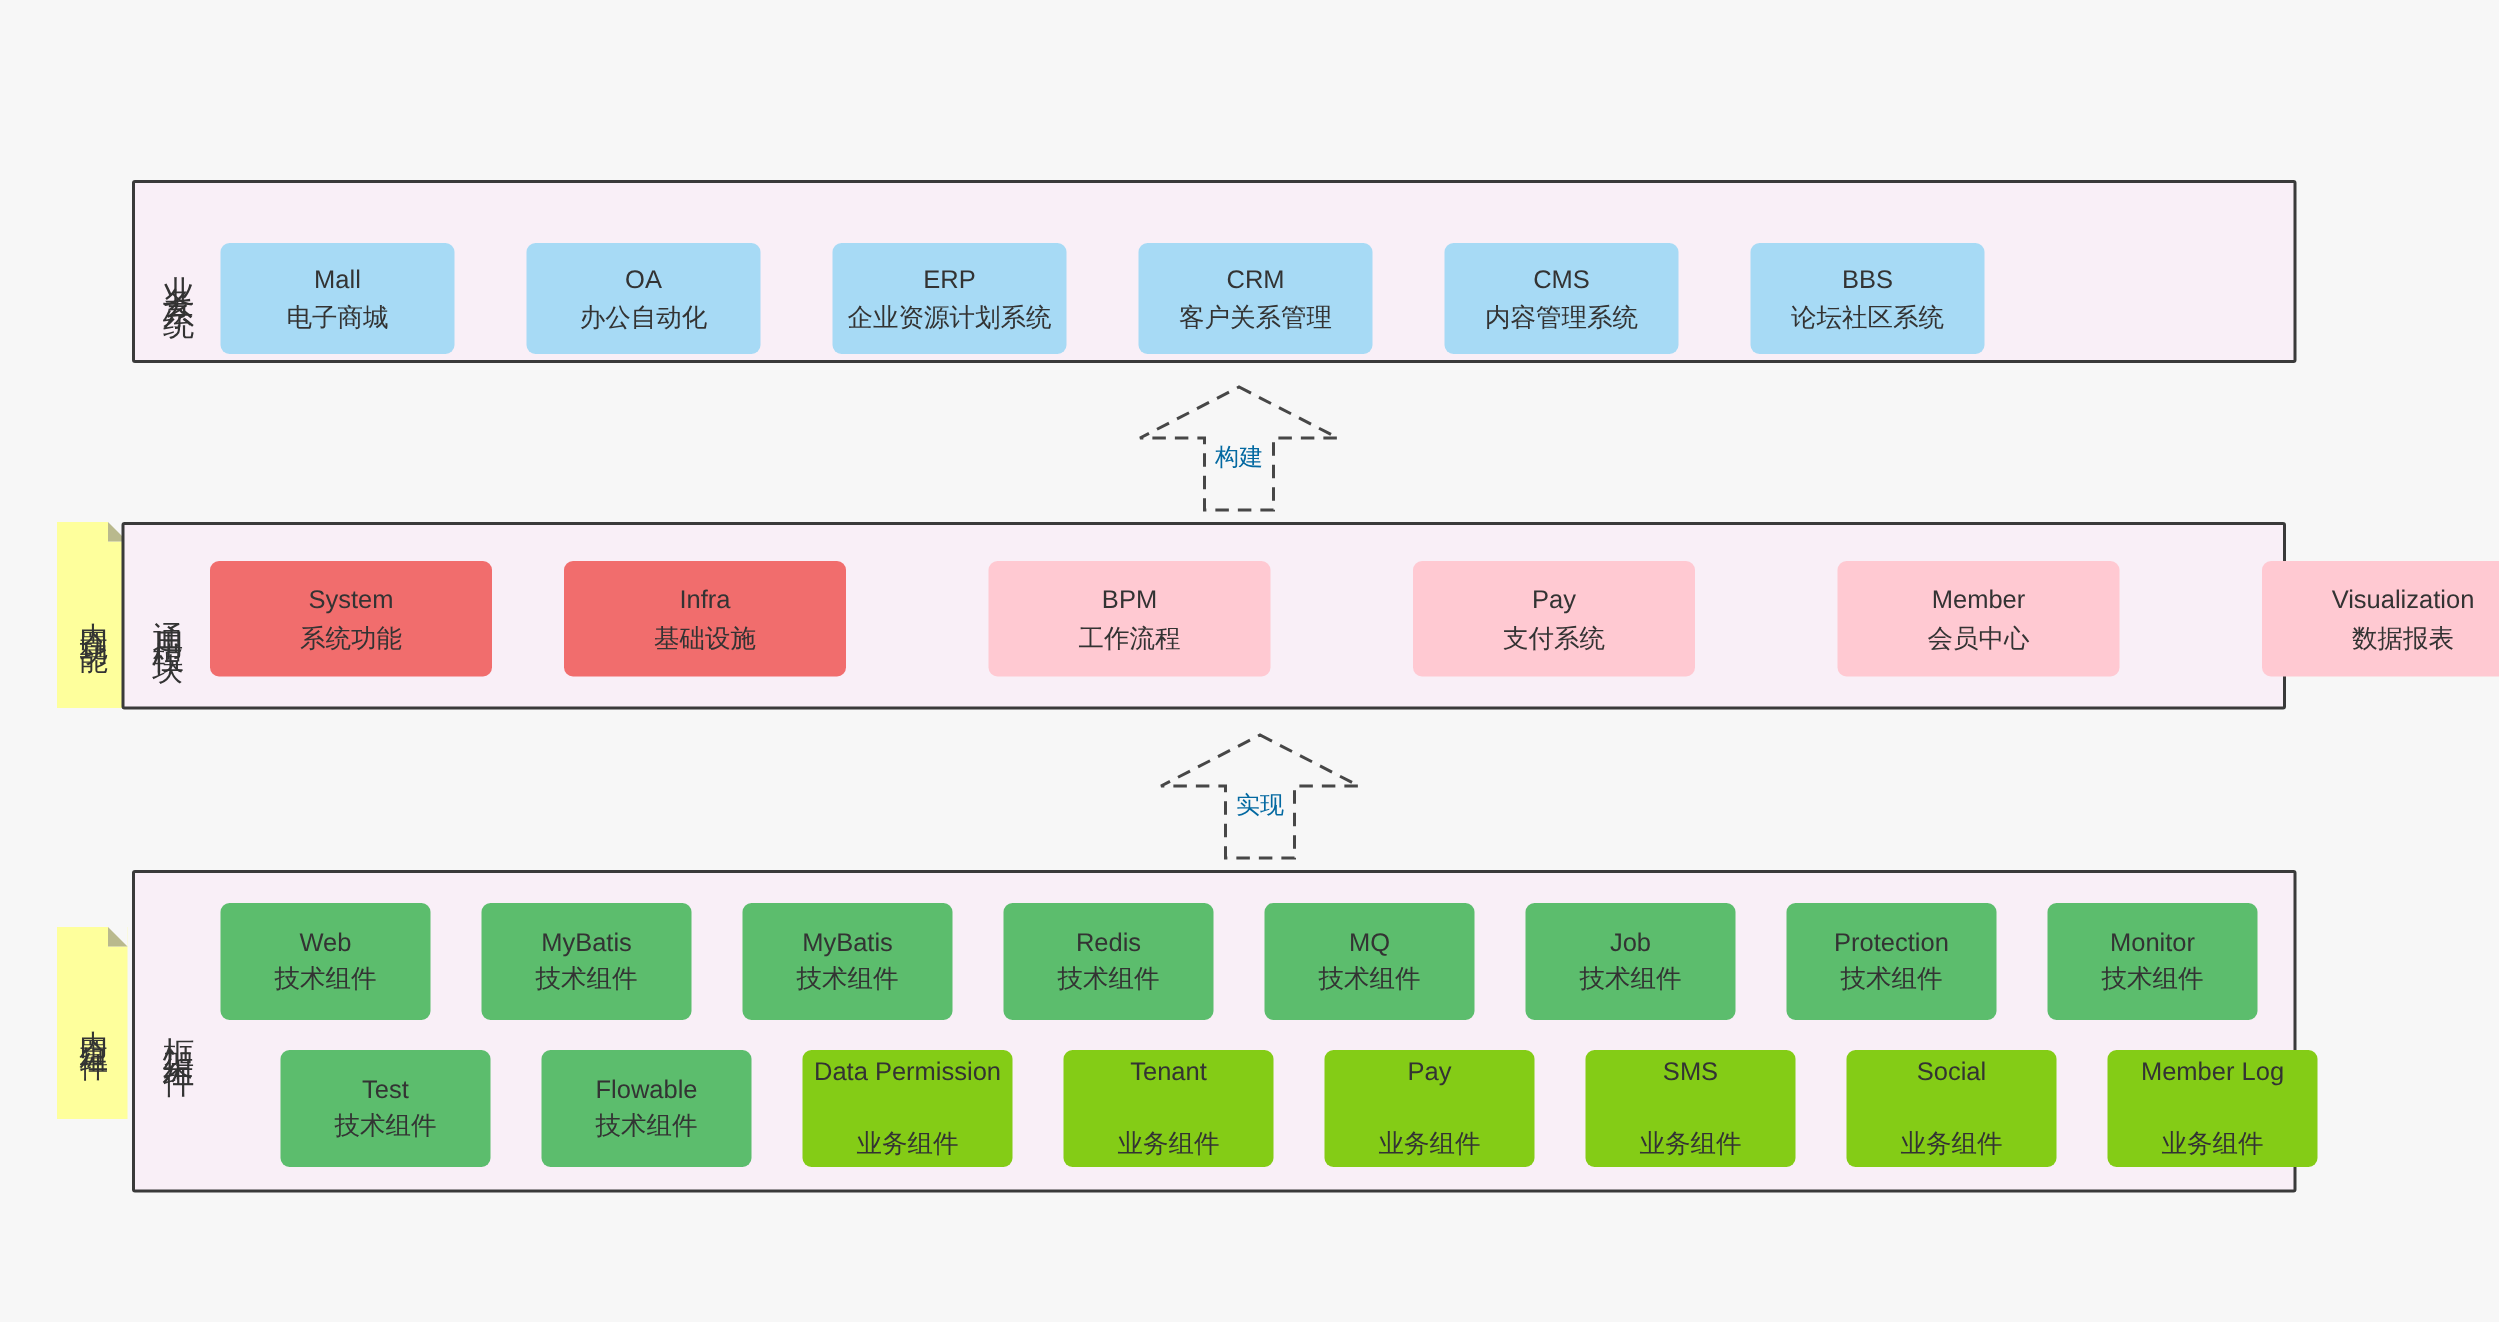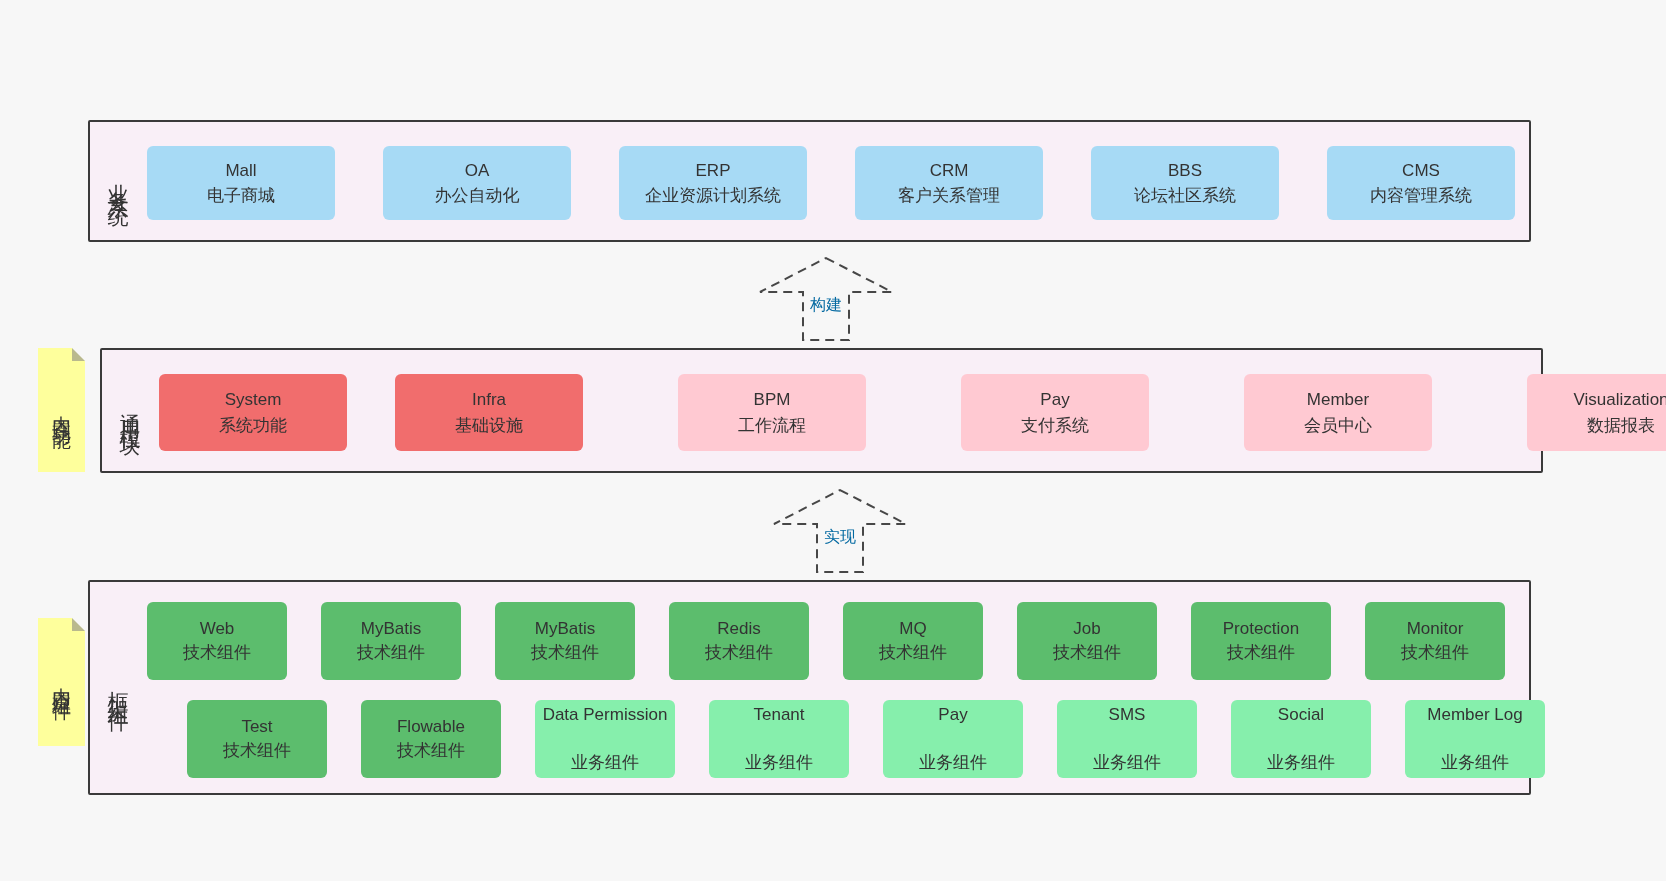--- a/index.html
+++ b/index.html
@@ -11,21 +11,21 @@
     color:#333333;
     overflow:hidden;
   }
   .container {
     position:absolute;
     background:#f9eff7;
     border:2px solid #3a3a3a;
     border-radius:2px;
   }
   .panel-business   { left:88px;  top:120px; width:1443px; height:122px; }
-  .panel-modules    { left:100px;  top:348px; width:1443px; height:125px; }
+  .panel-modules    { left:81px;  top:348px; width:1443px; height:125px; }
   .panel-components { left:88px;  top:580px; width:1443px; height:215px; }
 
   .row-label {
     position:absolute; left:14px; top:50%;
     transform:translateY(-50%);
     writing-mode:vertical-rl; text-orientation:upright;
     font-size:21px; letter-spacing:7px; color:#333;
     white-space:nowrap;
   }
 
@@ -34,29 +34,29 @@
   .panel-modules  .boxes { top:24px; gap:48px; }
   .comp-row  { position:absolute; left:57px; display:flex; gap:34px;align-items:flex-end; }
   .comp-row1 { top:20px; }
   .comp-row2 { top:118px;padding-left:40px; }
 
   .box {
     display:flex; flex-direction:column; justify-content:center; align-items:center;
     text-align:center; border-radius:6px;
     font-size:17px; line-height:1.5; color:#333;
   }
-  .panel-business .box { width:188px; height:74px; }
+  .panel-business .box { width:156px; height:74px;margin-top:16px; }
   .panel-modules  .box { width:188px; height:77px; }
   .panel-components .box { width:140px; height:78px; line-height:1.4; }
 
   .blue        { background:#a7daf5; }
   .red         { background:#f16d6d; }
   .pink        { background:#ffc9d2;margin-left:47px; }
   .green-dark  { background:#5cbd6d; }
-  .green-light { background:#86efac;gap:24px; }
+  .green-light { background:#84cc16;gap:24px; }
 
   .note {
     position:absolute; left:38px; width:47px;
     background:#feff9c;
   }
   .note-modules    { top:348px; height:124px; }
   .note-components { top:618px; height:128px; }
   .note::after {
     content:""; position:absolute; top:0; right:0; width:0; height:0;
     border-top:13px solid #f7f7f7;
@@ -97,26 +97,26 @@
     </div>
     <div class="box blue">
       <span>ERP</span>
       <span>企业资源计划系统</span>
     </div>
     <div class="box blue">
       <span>CRM</span>
       <span>客户关系管理</span>
     </div>
     <div class="box blue">
+      <span>CMS</span>
+      <span>内容管理系统</span>
+    </div>
+    <div class="box blue">
       <span>BBS</span>
       <span>论坛社区系统</span>
-    </div>
-    <div class="box blue">
-      <span>CMS</span>
-      <span>内容管理系统</span>
     </div>
   </div>
 </div>
 
 <div class="arrow arrow-build">
   <svg width="140" height="86" viewBox="0 0 140 86">
     <polygon points="70,2 136,36 93,36 93,84 47,84 47,36 4,36" fill="none" stroke="#474747" stroke-width="2" stroke-dasharray="9 6"></polygon>
   </svg>
   <span class="arrow-label">构建</span>
 </div>

